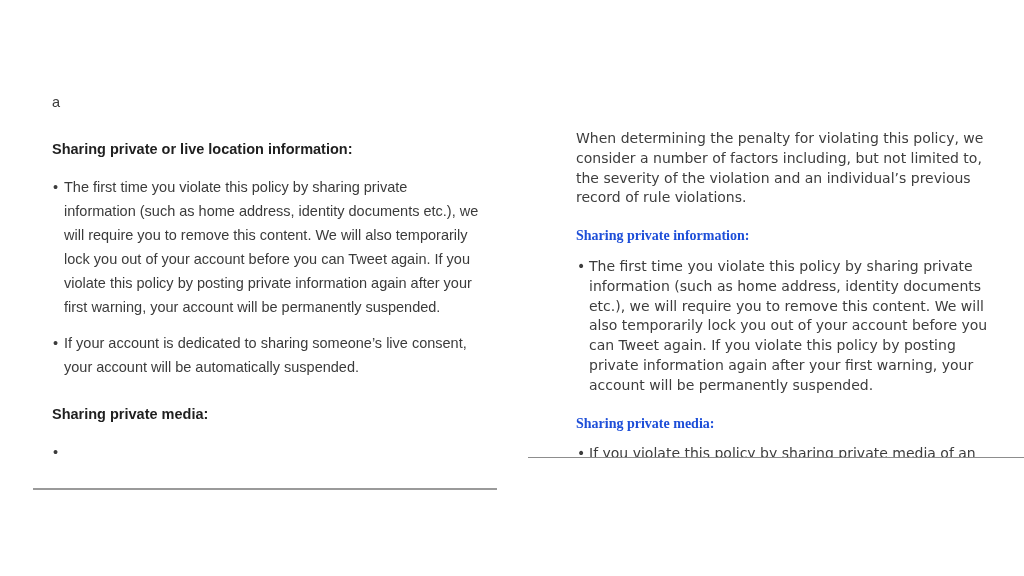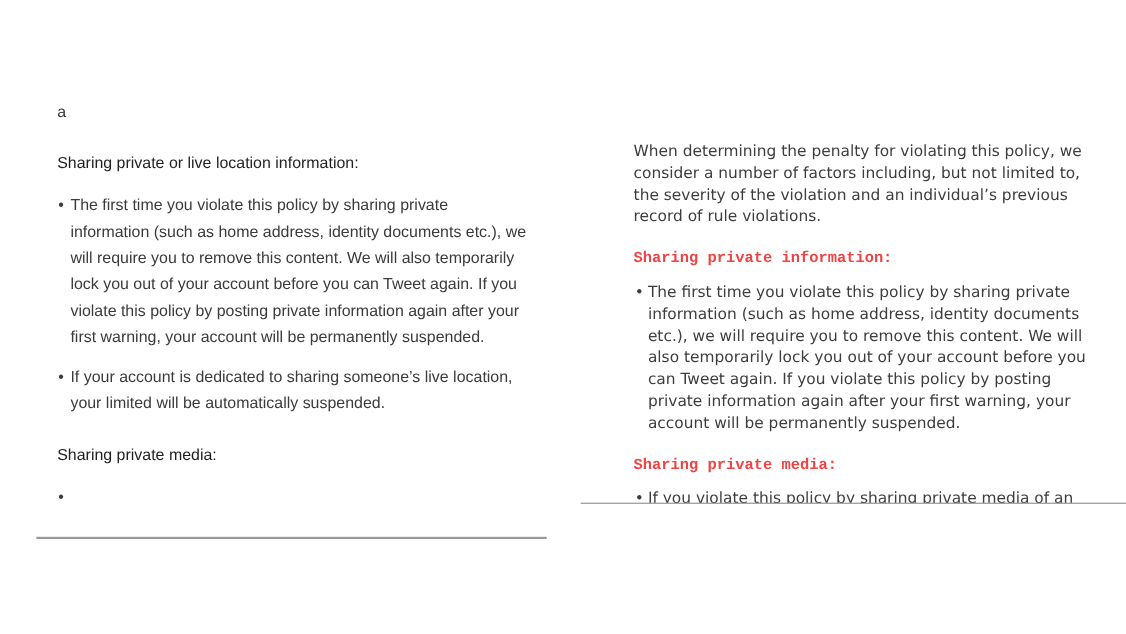--- a/index.html
+++ b/index.html
@@ -42,21 +42,21 @@
     font-size: 14.5px;
     line-height: 24px;
     color: #3b3b3b;
     margin: 0 0 0 0;
     letter-spacing: 0.05px;
   }
   #panel-left .sec-heading {
     font-family: "Liberation Sans", sans-serif;
     font-size: 14.5px;
     line-height: 24px;
-    font-weight: normal;
+    font-weight: bold;
     color: #1f1f1f;
     margin: 23px 0 0 0;
   }
   #panel-left ul {
     list-style: none;
     margin: 14px 0 0 0;
     padding: 0;
   }
   #panel-left li {
     position: relative;
@@ -92,25 +92,25 @@
     width: 425px;
   }
   #panel-right .body-text {
     font-family: "DejaVu Sans", sans-serif;
     font-size: 14px;
     line-height: 19.8px;
     color: #3d3d3d;
     margin: 0;
   }
   #panel-right .sec-heading {
-    font-family: Liberation Mono, monospace;
+    font-family: Liberation Serif, serif;
     font-size: 14px;
     line-height: 19.8px;
     font-weight: bold;
-    color: #ef4444;
+    color: #1d4ed8;
     margin: 18px 0 0 0;
   }
   #panel-right ul {
     list-style: none;
     margin: 11px 0 0 0;
     padding: 0;
   }
   #panel-right li {
     position: relative;
     padding-left: 13px;
@@ -141,21 +141,21 @@
 
     <h3 class="sec-heading">Sharing private or live location information:</h3>
 
     <ul>
       <li>
         <span class="bullet">•</span>
         <span>The first time you violate this policy by sharing private information (such as home address, identity documents etc.), we will require you to remove this content. We will also temporarily lock you out of your account before you can Tweet again. If you violate this policy by posting private information again after your first warning, your account will be permanently suspended.</span>
       </li>
       <li>
         <span class="bullet">•</span>
-        <span>If your account is dedicated to sharing someone’s live location, your limited will be automatically suspended.</span>
+        <span>If your account is dedicated to sharing someone’s live consent, your account will be automatically suspended.</span>
       </li>
     </ul>
 
     <h3 class="sec-heading">Sharing private media:</h3>
 
     <ul>
       <li>
         <span class="bullet">•</span>
 
       </li>

